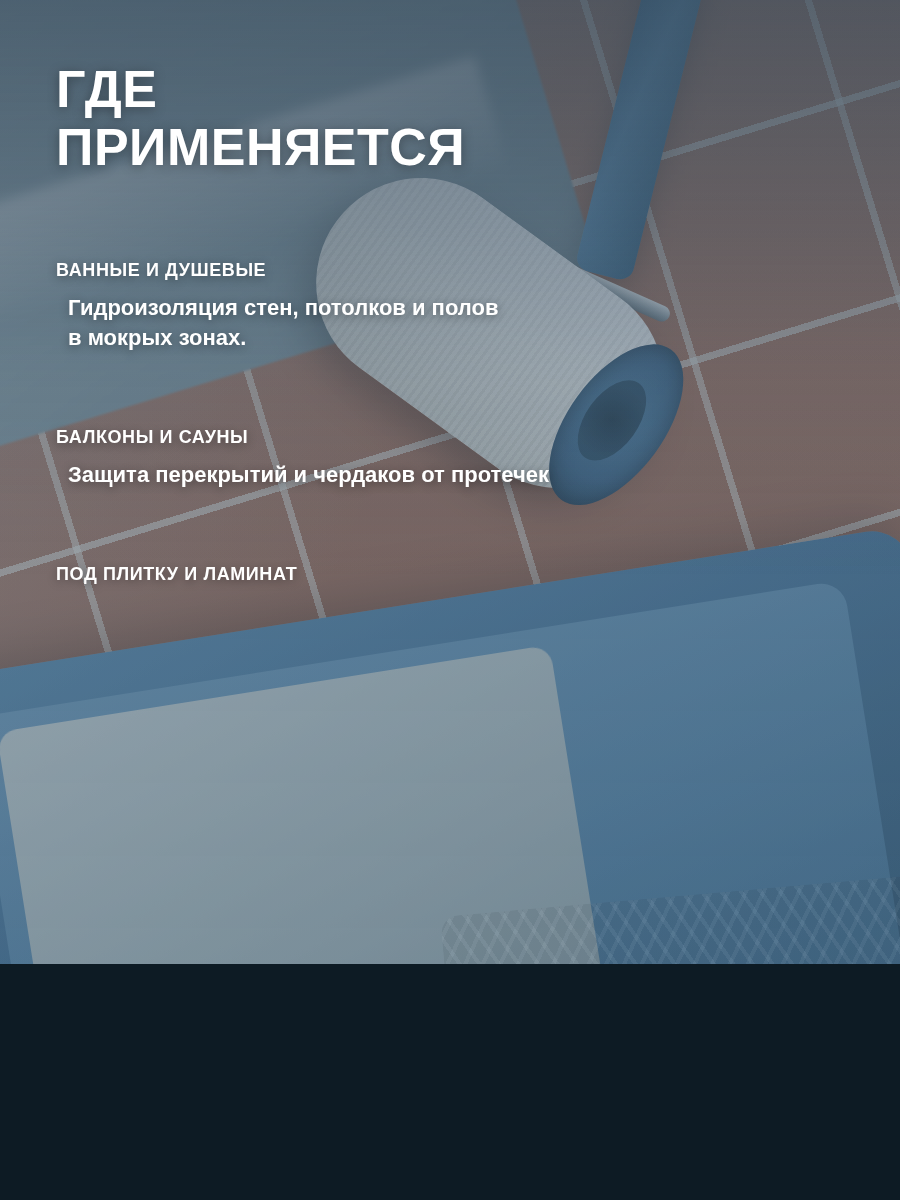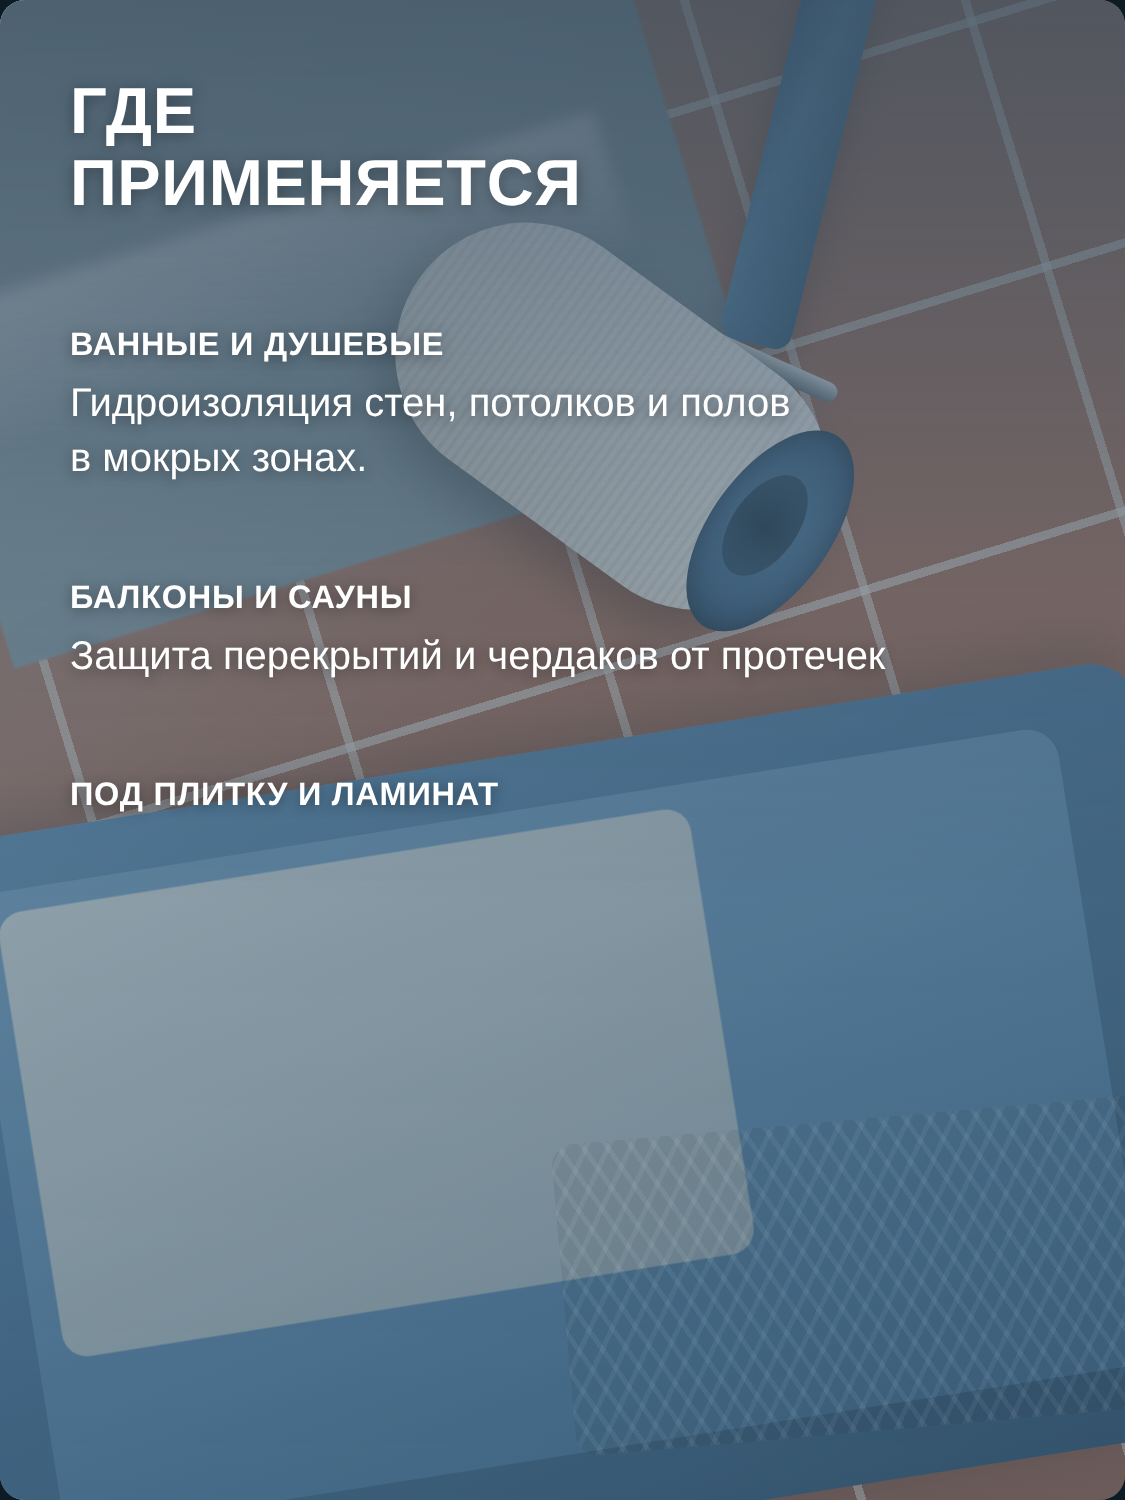--- a/index.html
+++ b/index.html
@@ -6,24 +6,23 @@
     margin: 0;
     padding: 0;
     background: #0d1b24;
   }
   body {
     font-family: "Liberation Sans", sans-serif;
   }
   .poster {
     position: relative;
     width: 900px;
-    height: 1200px;
+    height: 964px;
     overflow: hidden;
     background: #0c4a6e;
-    border-radius: 20px;
   }
 
   
   .bg {
     position: absolute;
     inset: 0;
     overflow: hidden;
   }
   
   .bg-floor {
@@ -245,31 +244,31 @@
     white-space: pre-line;
   }
   .items {
     margin-top: 84px;
   }
   .item {
     margin-bottom: 74px;
   }
   .item:last-child { margin-bottom: 0; }
   .item-title {
-    font-size: 26px;
+    font-size: 18px;
     font-weight: 700;
     letter-spacing: .6px;
     margin: 0 0 10px 0;
     text-shadow: 0 2px 10px rgba(0,0,0,.38);
   }
   .item-desc {
-    font-size: 32px;
-    font-weight: 400;
+    font-size: 22px;
+    font-weight: 700;
     line-height: 1.35;
-    margin: 0;
+    margin: 12px;
     white-space: pre-line;
     text-shadow: 0 2px 10px rgba(0,0,0,.38);
   }
 </style>
 </head>
 <body>
 
 <div class="poster">
 
   <div class="bg">

